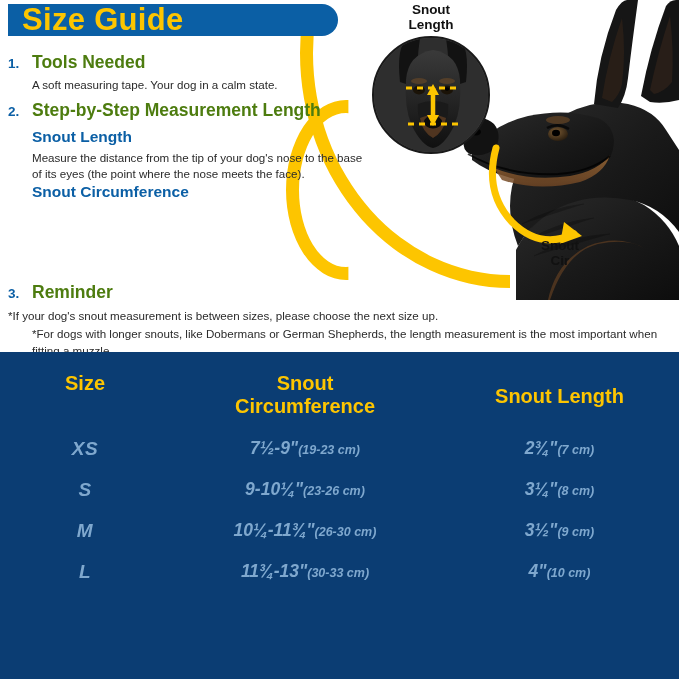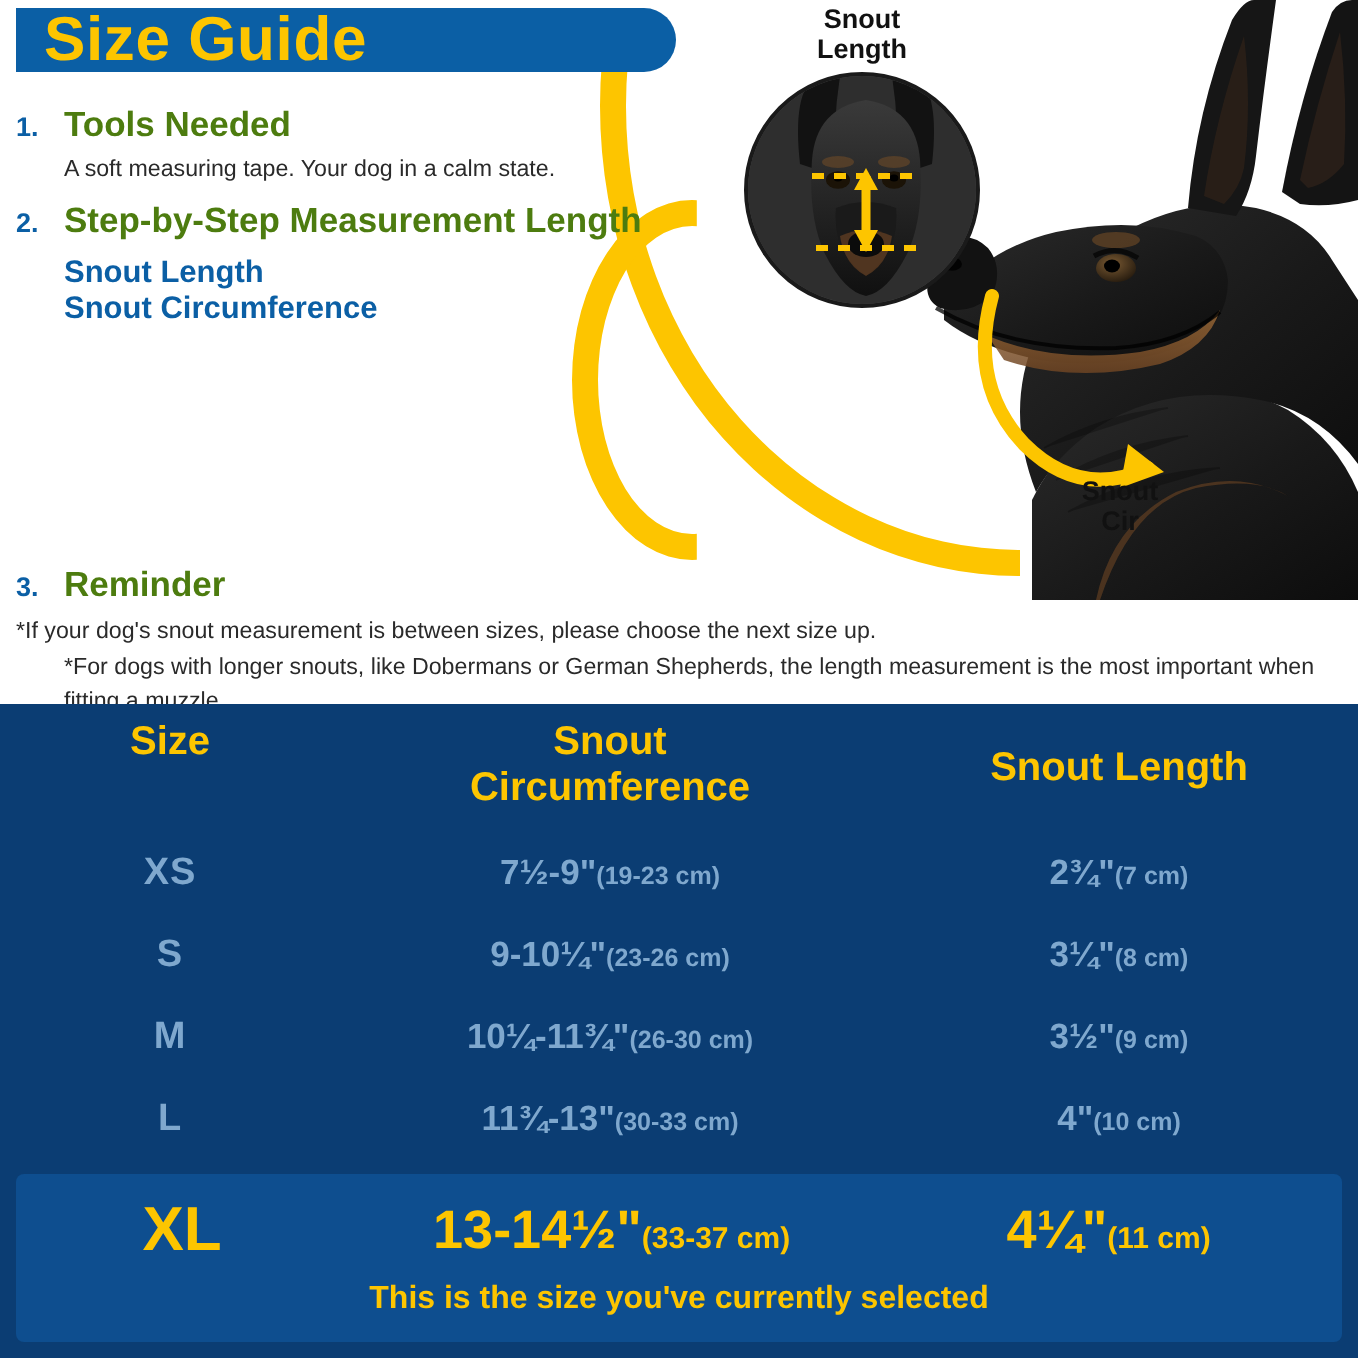--- a/index.html
+++ b/index.html
@@ -119,37 +119,38 @@
 
   
   .table-sec {
     position: absolute;
     left: 0; top: 352px;
     width: 679px; height: 327px;
     background: #0B3D73;
   }
   .thead {
     display: flex;
-    padding-top: 8px;
+    padding-top: 20px;
   }
   .th {
     color: #FDC500;
     font-weight: bold;
     text-align: center;
     font-size: 20px;
     line-height: 1.16;
   }
   .c1 { width: 170px; }
   .c2 { width: 270px; }
   .c3 { width: 239px; }
 
   .trow {
     display: flex;
     align-items: center;
     height: 41px;
+    font-style: italic;
   }
   .td {
     text-align: center;
     color: #7FA8CE;
     font-size: 17px;
     font-weight: bold;
   }
   .td .frac { font-size: 17.5px; }
   .td .cm { font-size: 12.5px; }
   .td.size-cell { font-size: 19px; letter-spacing: 0.5px; }
@@ -306,20 +307,21 @@
       <div class="h2" style="margin-left:24px;">Tools Needed</div>
       <div class="body" style="margin-left:24px; margin-top:4px;">A soft measuring tape. Your dog in a calm state.</div>
     </div>
 
     <div class="sec" style="left:8px; top:100px; width:360px;">
       <span class="num" style="left:0; top:4px;">2.</span>
       <div class="h2" style="margin-left:24px;">Step-by-Step Measurement Length</div>
 
       <div style="margin-left:24px; margin-top:7px;">
         <div class="h3">Snout Length</div>
+        <div class="body" style="margin-top:4px; width:336px;">Measure the distance from the tip of your dog's nose to the base of its eyes (the point where the nose meets the face).</div>
       </div>
 
       <div style="margin-left:24px; ">
         <div class="h3">Snout Circumference</div>
       </div>
     </div>
 
     <div class="sec" style="left:8px; top:282px; width:660px;">
       <span class="num" style="left:0; top:4px;">3.</span>
       <div class="h2" style="margin-left:24px;">Reminder</div>
@@ -375,27 +377,15 @@
         <div class="td c1 size-cell">L</div>
         <div class="td c2">
           <span class="frac">11¾-13"</span><span class="cm">(30-33 cm)</span>
         </div>
         <div class="td c3">
           <span class="frac">4"</span><span class="cm">(10 cm)</span>
         </div>
       </div>
     </div>
 
-    <div class="selected">
-      <div class="sel-row">
-        <div class="sel-td c1 sel-size">XL</div>
-        <div class="sel-td c2">
-          <span class="sel-big">13-14½"</span><span class="sel-cm">(33-37 cm)</span>
-        </div>
-        <div class="sel-td c3">
-          <span class="sel-big">4¼"</span><span class="sel-cm">(11 cm)</span>
-        </div>
-      </div>
-      <div class="sel-note">This is the size you've currently selected</div>
-    </div>
 
   </div>
 </div>
 
 </body></html>

